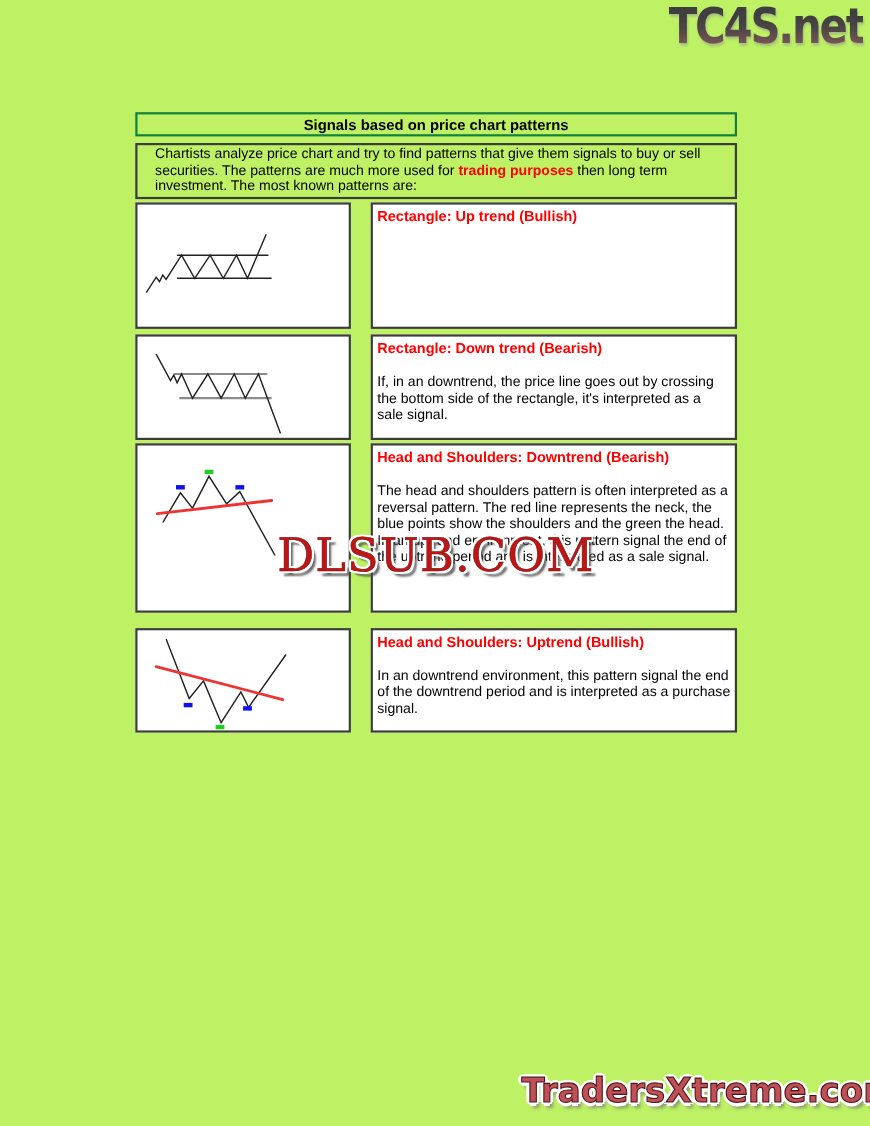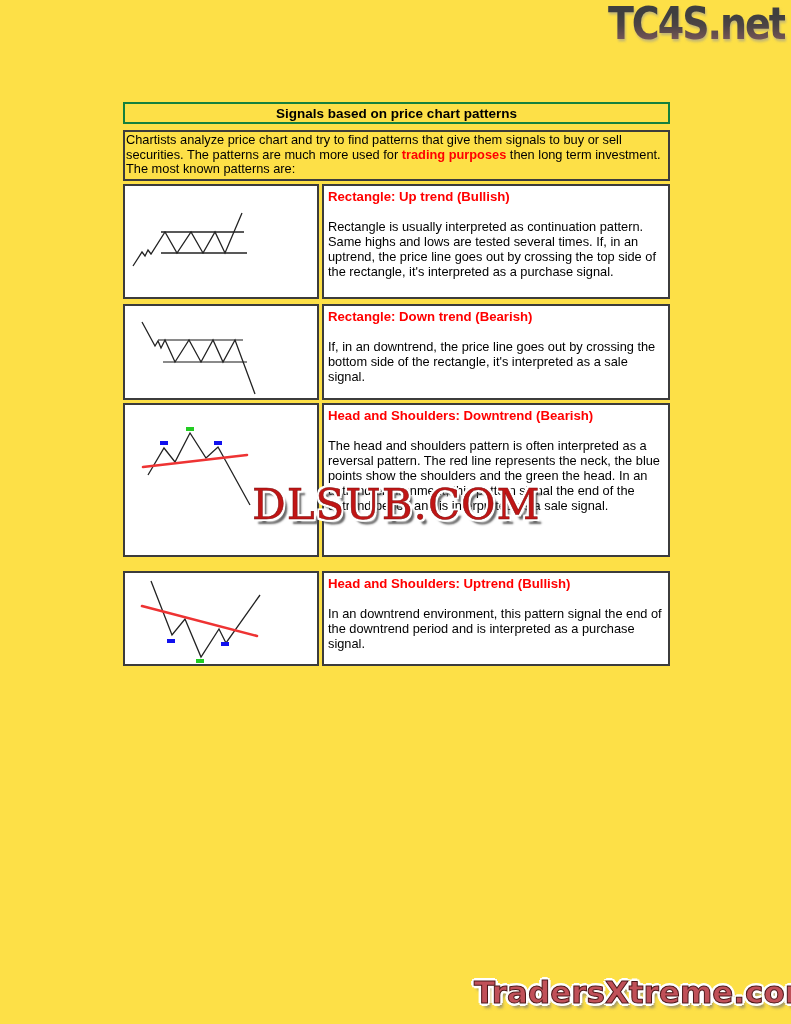--- a/index.html
+++ b/index.html
@@ -1,18 +1,18 @@
 <!DOCTYPE html>
 <html><head>
 <meta charset="utf-8">
 <style>
   * { margin:0; padding:0; box-sizing:border-box; }
   html,body { background:#ffffff; }
   .page {
-    position:relative; width:791px; height:1024px; background:#fde047;
+    position:relative; width:791px; height:1024px; background:#bef264;
     font-family:"Liberation Sans", sans-serif; color:#000; overflow:hidden;
   }
 
   
   .wm-tc4s {
     position:absolute; top:1px; right:6px;
     font-family:"DejaVu Sans", sans-serif; font-weight:bold;
     font-size:38px; letter-spacing:-2px; line-height:1;
     transform:scaleY(1.18); transform-origin:top right;
     background:linear-gradient(180deg,#3f3f3f 30%,#4d4545 55%,#6e5252 80%,#8a6a6a 100%);
@@ -23,25 +23,25 @@
   
   .content { position:absolute; left:123px; top:102px; width:547px; }
 
   .title-box {
     border:2px solid #15803d; height:22px;
     display:flex; align-items:center; justify-content:center;
     font-weight:bold; font-size:13.5px;
   }
   .intro-box {
     margin-top:6px; border:2px solid #3c3c3c; min-height:43px;
-    padding:1px 4px 2px 1px; font-size:12.8px; line-height:14.6px;
+    padding:1px 4px 2px 16px; font-size:12.8px; line-height:14.6px;
   }
   .intro-box .hl { color:#ff0000; font-weight:bold; }
 
-  .prow { display:flex; gap:3px; }
+  .prow { display:flex; gap:18px; }
   .prow.r1 { margin-top:3px; height:115px; }
   .prow.r2 { margin-top:5px; height:96px; }
   .prow.r3 { margin-top:3px; height:154px; }
   .prow.r4 { margin-top:14px; height:95px; }
 
   .cell-fig  { width:196px; border:2px solid #3c3c3c; background:#fff; height:100%;
                display:flex; align-items:flex-start; }
   .cell-text { flex:1; border:2px solid #3c3c3c; background:#fff; height:100%;
                padding:3px 4px; font-size:12.8px; line-height:15px; }
   .cell-text .phead { color:#ff0000; font-weight:bold; font-size:13.2px; }
@@ -91,21 +91,20 @@
     <div class="prow r1">
       <div class="cell-fig">
         <svg viewBox="0 0 192 111">
           <line x1="36" y1="46" x2="119" y2="46" stroke="#222" stroke-width="1.4"></line>
           <line x1="36" y1="67" x2="122" y2="67" stroke="#222" stroke-width="1.4"></line>
           <polyline points="8,80 17,66 20,70 23,64 26,68 40,46 52,67 66,46 78,67 90,46 100,67 117,27" fill="none" stroke="#222" stroke-width="1.3"></polyline>
         </svg>
       </div>
       <div class="cell-text">
         <div class="phead">Rectangle: Up trend (Bullish)</div>
-        <div class="pbody">Rectangle is usually interpreted as continuation pattern. Same highs and lows are tested several times. If, in an uptrend,  the price line goes out by crossing the top side of the rectangle, it's interpreted as a purchase signal.</div>
       </div>
     </div>
 
     <div class="prow r2">
       <div class="cell-fig">
         <svg viewBox="0 0 192 92">
           <line x1="33" y1="34" x2="118" y2="34" stroke="#8a8a8a" stroke-width="2"></line>
           <line x1="38" y1="56" x2="122" y2="56" stroke="#8a8a8a" stroke-width="2"></line>
           <polyline points="17,16 30,40 33,35 36,42 40,34 50,56 64,34 76,56 88,34 98,56 110,34 130,88" fill="none" stroke="#222" stroke-width="1.3"></polyline>
         </svg>

